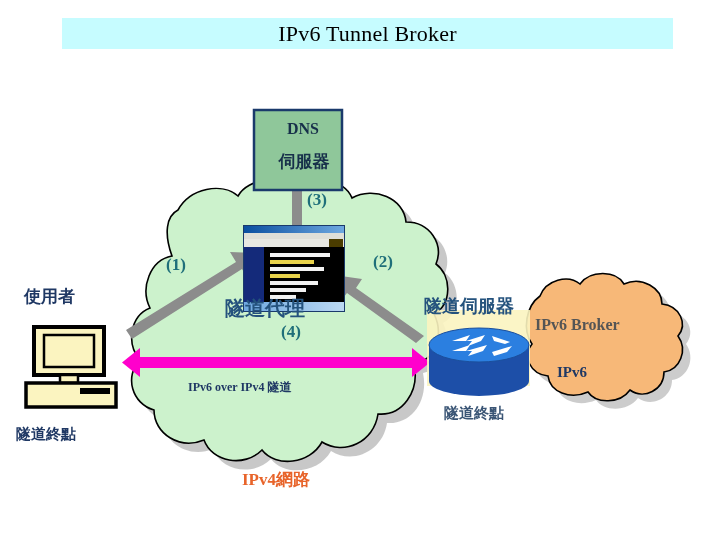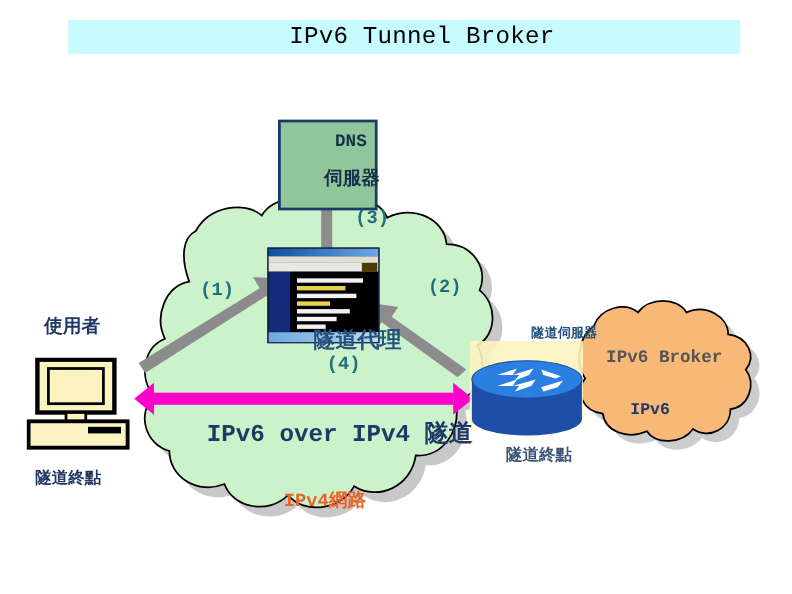--- a/index.html
+++ b/index.html
@@ -45,41 +45,40 @@
     top: 0;
     width: 720px;
     height: 540px;
   }
   #diagram svg { display: block; }
 
   
   .lbl {
     position: absolute;
     white-space: nowrap;
-    font-family: Liberation Mono, monospace;
+    font-family: Liberation Serif, serif;
     font-weight: bold;
-    padding-left: 16px;
   }
   .navy   { color: #1f3864; }
   .teal   { color: #1f6f7a; }
-  .orange { color: #e8642a; }
+  .orange { color: #e8642a; margin-top: 25px; }
   .dkgrey { color: #555555; }
 
   #lbl-user        { left: 24px;  top: 264px; font-size: 17px; margin-top: 21px; }
   #lbl-user-endpt  { left: 16px;  top: 425px; font-size: 15px; }
   #lbl-dns-1       { left: 254px; top: 120px; width: 98px; text-align: center; font-size: 16px; color:#17304a; }
   #lbl-dns-2       { left: 254px; top: 150px; width: 100px; text-align: center; font-size: 17px; color:#17304a; }
   #lbl-step1       { left: 166px; top: 255px; font-size: 17px; }
   #lbl-step2       { left: 373px; top: 252px; font-size: 17px; }
   #lbl-step3       { left: 307px; top: 190px; font-size: 17px; }
   #lbl-step4       { left: 281px; top: 322px; font-size: 17px; }
-  #lbl-proxy       { left: 225px; top: 295px; font-size: 20px; color:#24527d;margin-left:44px; }
-  #lbl-tunnel      { left: 172px; top: 379px; font-size: 22px; }
+  #lbl-proxy       { left: 225px; top: 295px; font-size: 20px; color:#24527d; }
+  #lbl-tunnel      { left: 188px; top: 379px; font-size: 12px; }
   #lbl-ipv4net     { left: 242px; top: 443px; font-size: 17px; }
-  #lbl-tsrv        { left: 424px; top: 294px; font-size: 12px; color:#24527d;margin-left:43px; }
+  #lbl-tsrv        { left: 424px; top: 294px; font-size: 18px; color:#24527d; }
   #lbl-srv-endpt   { left: 444px; top: 404px; font-size: 15px; color:#3a5575; }
   #lbl-island      { left: 535px; top: 316px; font-size: 16px; }
   #lbl-ipv6big     { left: 557px; top: 364px; font-size: 15px; }
 
   
   #user-pc { position: absolute; left: 24px; top: 325px; width: 96px; height: 86px; }
 
   
   #proxy-thumb {
     position: absolute;

